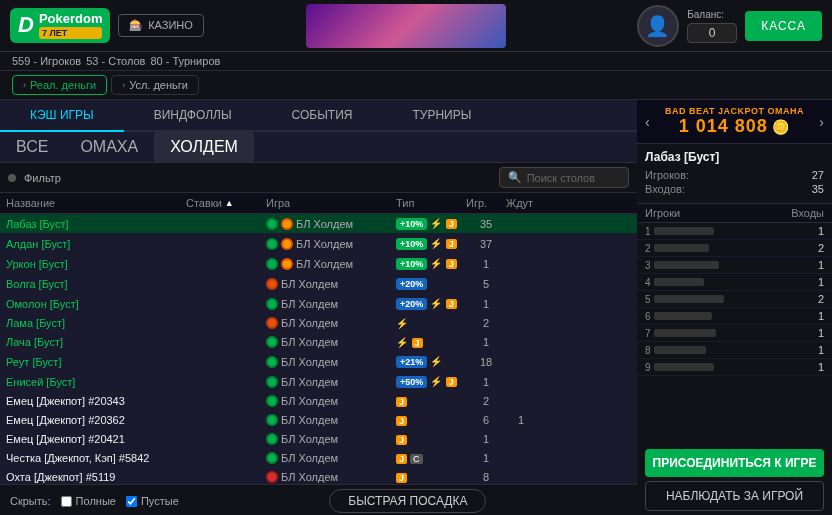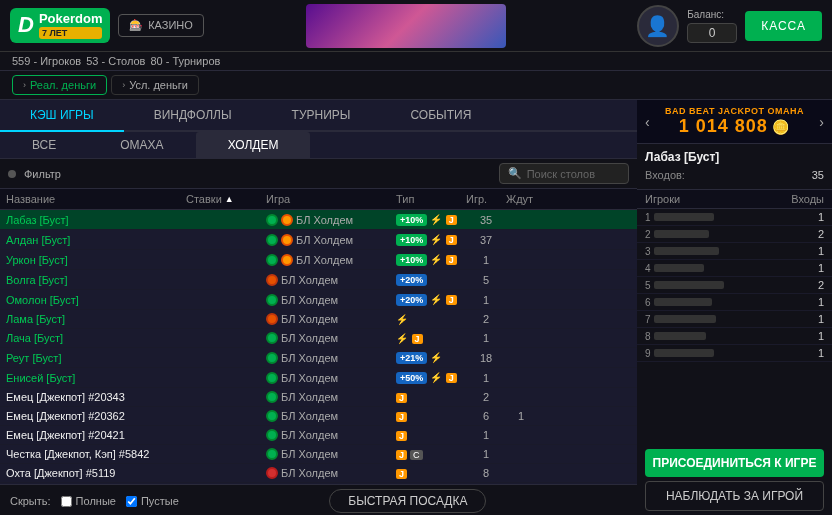--- a/index.html
+++ b/index.html
@@ -193,23 +193,23 @@
     }
 
     
     .sub-nav {
       background: #1a1a2e;
       display: flex;
       border-bottom: 1px solid #2a2a3a;
       padding: 0 0;
     }
     .sub-nav-item {
-      padding: 6px 32px;
+      padding: 6px 16px;
       color: #aaa;
-      font-size: 12px;
+      font-size: 16px;
       cursor: pointer;
     }
     .sub-nav-item.active {
       color: white;
       background: #2a2a3a;
       border-radius: 3px 3px 0 0;
     }
 
     
     .filter-bar {
@@ -527,22 +527,22 @@
   </div>
 </div>
 
 <div style="display:flex; height: calc(515px - 52px - 20px - 26px);">
 
   <div style="flex:1; display:flex; flex-direction:column;">
 
     <div class="main-nav">
       <div class="main-nav-item active">КЭШ ИГРЫ</div>
       <div class="main-nav-item">ВИНДФОЛЛЫ</div>
+      <div class="main-nav-item">СОБЫТИЯ</div>
       <div class="main-nav-item">ТУРНИРЫ</div>
-      <div class="main-nav-item">СОБЫТИЯ</div>
     </div>
 
     <div class="sub-nav">
       <div class="sub-nav-item">ВСЕ</div>
       <div class="sub-nav-item">ОМАХА</div>
       <div class="sub-nav-item active">ХОЛДЕМ</div>
     </div>
 
     <div class="filter-bar">
       <div class="filter-dot"></div>
@@ -827,20 +827,24 @@
           <span class="jackpot-amount">1 014 808</span>
           <span class="jackpot-coin">🪙</span>
         </div>
       </div>
       <span class="jackpot-nav">›</span>
     </div>
 
     <div class="table-info">
       <div class="table-info-title">Лабаз [Буст]</div>
       <div class="info-row">
+        <span class="info-key">Игроков:</span>
+        <span class="info-val">27</span>
+      </div>
+      <div class="info-row">
         <span class="info-key">Входов:</span>
         <span class="info-val">35</span>
       </div>
     </div>
 
     <div class="players-list-header">
       <span>Игроки</span>
       <span style="text-align:right;">Входы</span>
     </div>
 

